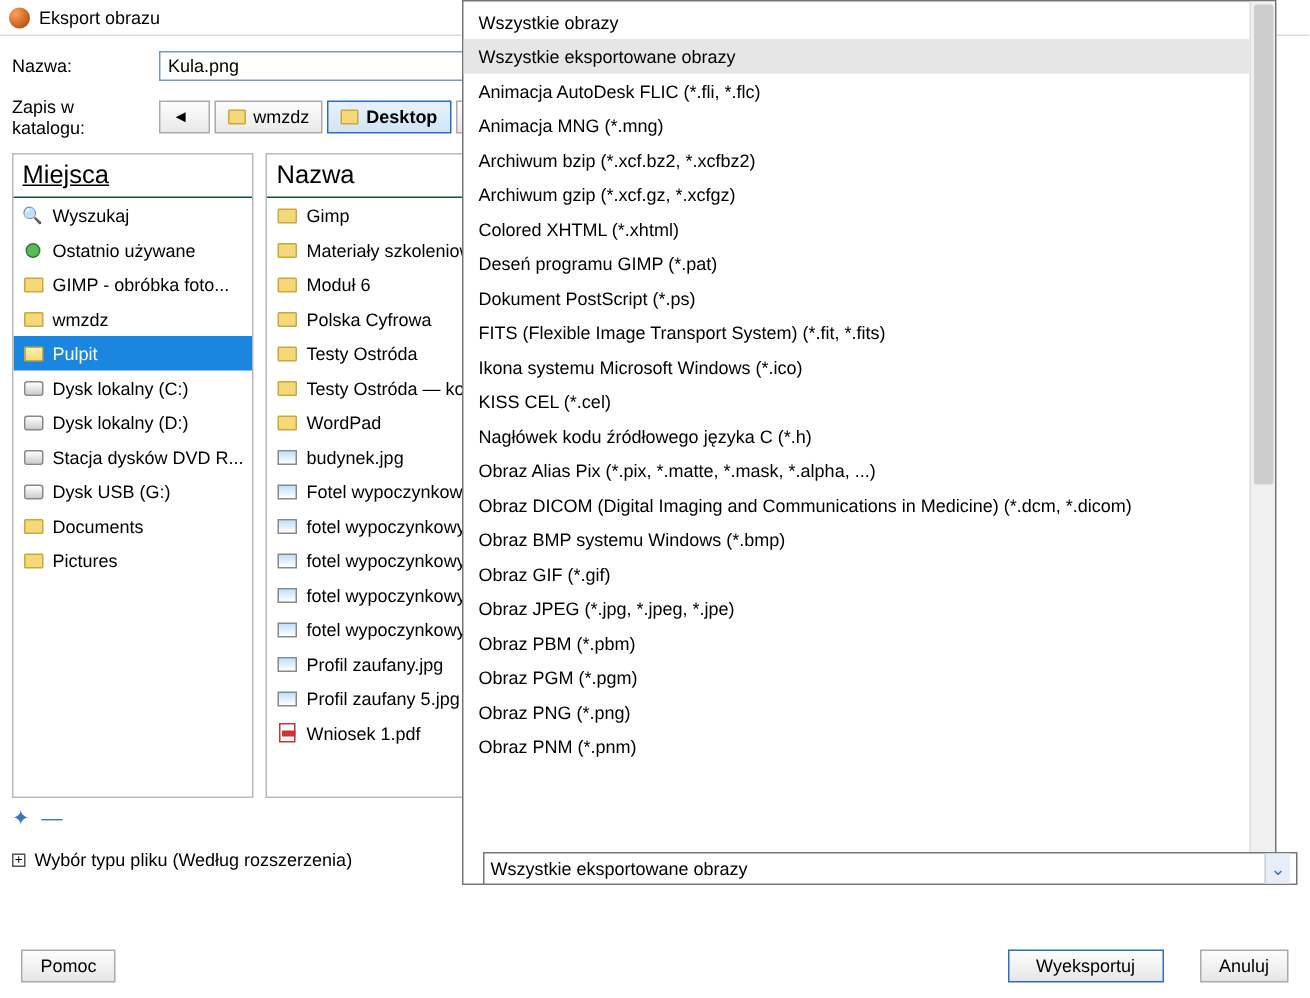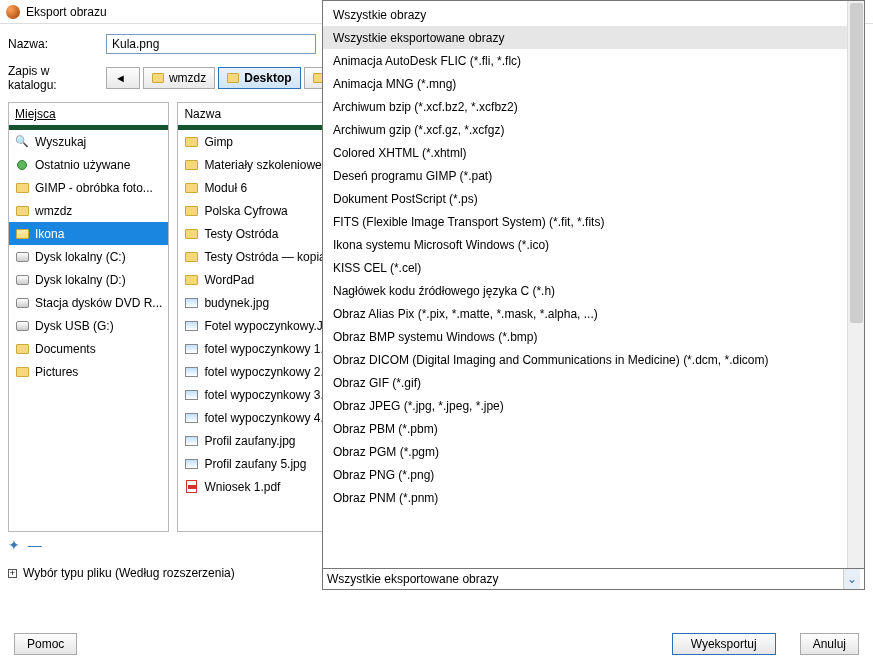--- a/index.html
+++ b/index.html
@@ -10,21 +10,21 @@
 .label{width:90px}
 input.name{flex:0 0 210px;height:20px;border:1px solid #7a99b8;padding:1px 5px;background:#fff}
 .crumbs{display:flex;gap:3px}
 .crumb{height:22px;border:1px solid #aaa;background:linear-gradient(#fdfdfd,#e9e9e9);padding:0 8px;display:flex;align-items:center;gap:5px;cursor:pointer}
 .crumb.active{border:1px solid #2a6fb7;background:linear-gradient(#e9f2fb,#cfe4f7);font-weight:bold;color:#1a4b7a}
 .crumb .fld{width:12px;height:10px;background:#f4d87a;border:1px solid #caa93a;border-radius:1px}
 .panels{display:flex;margin:4px 8px 0;gap:8px;height:430px}
 .panel{border:1px solid #b9b9b9;display:flex;flex-direction:column;background:#fff}
 .panel.a{flex:0 0 160px}
 .panel.b{flex:0 0 148px}
-.hdr{border-bottom:5px solid #14532d;padding:4px 6px;font-size:12px;text-decoration:underline}
+.hdr{border-bottom:1px solid #14532d;padding:4px 6px;font-size:17px;text-decoration:underline}
 .panel.b .hdr{text-decoration:none}
 .list{flex:1;overflow:hidden}
 .li{display:flex;align-items:center;height:23px;padding:0 6px;gap:6px;cursor:pointer;white-space:nowrap;overflow:hidden;text-overflow:ellipsis}
 .li.sel{background:#1a86e0;color:#fff}
 .li.sel span{color:#fff}
 .ic-s{width:14px;height:14px;flex:0 0 14px;display:flex;align-items:center;justify-content:center}
 .ic-fld{background:#f4d87a;border:1px solid #caa93a;border-radius:1px;width:13px;height:10px}
 .ic-fld.open{background:linear-gradient(#fff0b3,#f4d87a)}
 .ic-drv{width:13px;height:10px;background:linear-gradient(#fff,#ccc);border:1px solid #888;border-radius:2px}
 .ic-img{width:13px;height:10px;background:linear-gradient(#bfe0ff,#fff);border:1px solid #888}
@@ -34,21 +34,21 @@
 .ic-rec{width:10px;height:10px;border-radius:50%;background:#5cb85c;border:1px solid #2e7d32}
 .tools{height:22px;margin:2px 8px 0;display:flex;align-items:center;gap:8px;color:#3a7ab8}
 .plus{font-size:14px;color:#3a7ab8;cursor:pointer}
 .minus{font-size:14px;color:#3a7ab8;cursor:pointer}
 .typeln{margin:10px 8px 0;display:flex;align-items:center;gap:6px}
 .sq{width:9px;height:9px;border:1px solid #555;display:inline-flex;align-items:center;justify-content:center;font-size:9px;line-height:1}
 .foot{position:absolute;bottom:10px;left:0;right:0;display:flex;justify-content:space-between;padding:0 14px}
 button.win{height:22px;border:1px solid #aaa;background:linear-gradient(#fdfdfd,#e6e6e6);padding:0 12px;cursor:pointer}
 button.primary{border:1px solid #2a6fb7;padding:0 18px}
 .rbtns{display:flex;gap:24px}
-.overlay{position:absolute;top:0;left:322px;width:543px;height:590px;background:#fff;border:1px solid #767676;display:flex}
+.overlay{position:absolute;top:0;left:308px;width:543px;height:590px;background:#fff;border:1px solid #767676;display:flex}
 .ov-list{flex:1;padding:2px 0;overflow:hidden}
 .oi{padding:3px 10px;height:23px;display:flex;align-items:center;cursor:pointer}
 .oi.h{background:#e6e6e6}
 .ov-scroll{width:17px;background:#f0f0f0;border-left:1px solid #ddd;position:relative}
 .ov-scroll .th{position:absolute;top:2px;left:2px;width:13px;height:320px;background:#cdcdcd;border-radius:2px}
 .combo{position:absolute;left:322px;top:568px;width:543px;height:22px;border:1px solid #767676;display:flex;align-items:center;padding:0 4px;background:#fff}
 .combo .dd{width:17px;height:20px;margin-left:auto;border-left:1px solid #ccc;background:#e7eef8;display:flex;align-items:center;justify-content:center;color:#3a6fa7}
 </style>
 </head>
 <body>
@@ -108,21 +108,21 @@
         <div class="li">
           <span class="ic-s">
             <span class="ic-fld"></span>
           </span>
           <span>wmzdz</span>
         </div>
         <div class="li sel">
           <span class="ic-s">
             <span class="ic-fld open"></span>
           </span>
-          <span>Ikona</span>
+          <span>Pulpit</span>
         </div>
         <div class="li">
           <span class="ic-s">
             <span class="ic-drv"></span>
           </span>
           <span>Dysk lokalny (C:)</span>
         </div>
         <div class="li">
           <span class="ic-s">
             <span class="ic-drv"></span>
@@ -285,22 +285,22 @@
       <div class="oi">Archiwum bzip (*.xcf.bz2, *.xcfbz2)</div>
       <div class="oi">Archiwum gzip (*.xcf.gz, *.xcfgz)</div>
       <div class="oi">Colored XHTML (*.xhtml)</div>
       <div class="oi">Deseń programu GIMP (*.pat)</div>
       <div class="oi">Dokument PostScript (*.ps)</div>
       <div class="oi">FITS (Flexible Image Transport System) (*.fit, *.fits)</div>
       <div class="oi">Ikona systemu Microsoft Windows (*.ico)</div>
       <div class="oi">KISS CEL (*.cel)</div>
       <div class="oi">Nagłówek kodu źródłowego języka C (*.h)</div>
       <div class="oi">Obraz Alias Pix (*.pix, *.matte, *.mask, *.alpha, ...)</div>
+      <div class="oi">Obraz DICOM (Digital Imaging and Communications in Medicine) (*.dcm, *.dicom)</div>
       <div class="oi">Obraz BMP systemu Windows (*.bmp)</div>
-      <div class="oi">Obraz DICOM (Digital Imaging and Communications in Medicine) (*.dcm, *.dicom)</div>
       <div class="oi">Obraz GIF (*.gif)</div>
       <div class="oi">Obraz JPEG (*.jpg, *.jpeg, *.jpe)</div>
       <div class="oi">Obraz PBM (*.pbm)</div>
       <div class="oi">Obraz PGM (*.pgm)</div>
       <div class="oi">Obraz PNG (*.png)</div>
       <div class="oi">Obraz PNM (*.pnm)</div>
     </div>
   <div class="ov-scroll">
       <div class="th"></div>
     </div>

